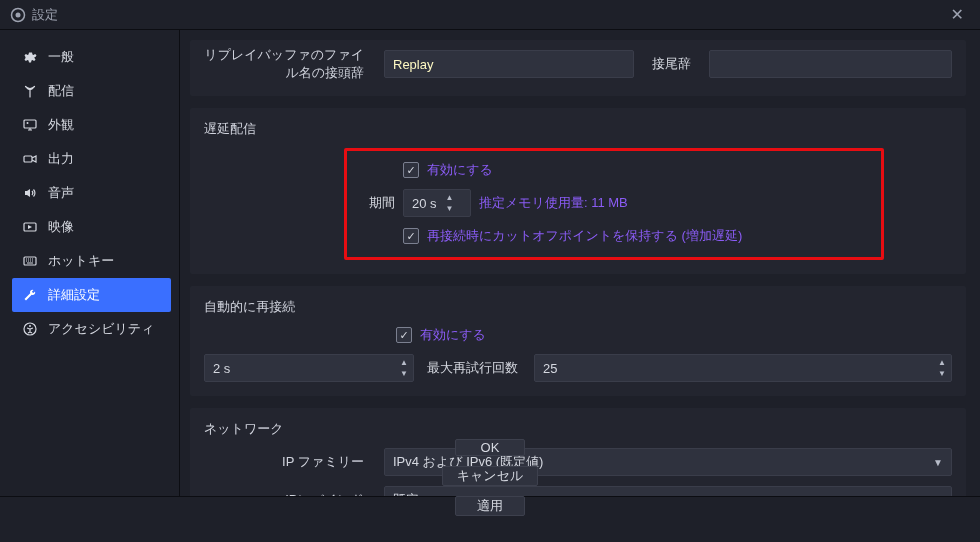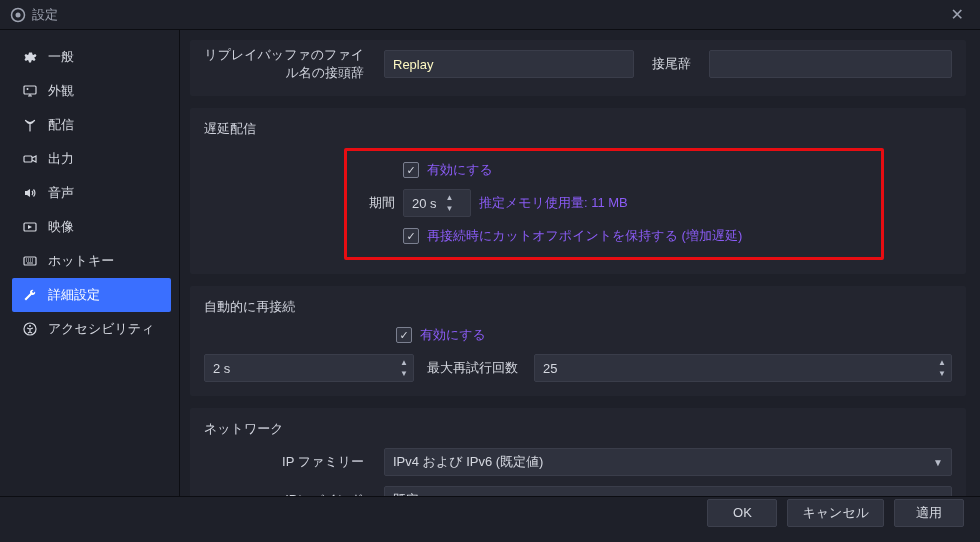--- a/index.html
+++ b/index.html
@@ -84,20 +84,21 @@
     flex:1; height:28px; background:#2f323e; border:1px solid #3a3d4a;
     border-radius:2px; display:flex; align-items:center; padding:0 8px;
     cursor:pointer;
   }
   .dropdown .dd-text { flex:1; }
   .dropdown .dd-arrow { font-size:10px; color:#b7bcc9; }
   .footer {
     height: 32px; display:flex; align-items:center; justify-content:flex-end;
     gap:10px; padding:12px 16px; border-top:1px solid #0c0d12;
     background:#1e2029;
+    flex-direction:column;
   }
   .btn {
     min-width:70px; height:28px; padding:0 14px;
     background:#2f323e; border:1px solid #3d404d; border-radius:2px;
     color:#d5d8e0; display:flex; align-items:center; justify-content:center;
     cursor:pointer; font-size:13px;
   }
   .filler-label { width:55px; text-align:right; padding-right:8px; }
   .gap10 { gap:10px; }
   svg { display:block; }
@@ -123,35 +124,35 @@
       <span class="icon">
           <svg width="14" height="14" viewBox="0 0 14 14">
             <path d="M7 9a2 2 0 100-4 2 2 0 000 4zM12.5 7l1-1.7-1.4-1.4-1.7 1a5 5 0 00-.9-.5l-.5-1.9H6l-.5 1.9a5 5 0 00-.9.5l-1.7-1L1.5 5.3l1 1.7a5 5 0 000 1l-1 1.7 1.4 1.4 1.7-1c.3.2.6.4.9.5L6 12.5h2l.5-1.9c.3-.1.6-.3.9-.5l1.7 1 1.4-1.4-1-1.7a5 5 0 000-1z" fill="#d5d8e0"></path>
           </svg>
         </span>
       <span>一般</span>
     </div>
     <div class="side-item">
       <span class="icon">
           <svg width="14" height="14" viewBox="0 0 14 14">
+            <path d="M7 13V6M4 4a4 4 0 006 0M2.5 2.5a6 6 0 009 0" stroke="#d5d8e0" stroke-width="1.2" fill="none" stroke-linecap="round"></path>
+            <circle cx="7" cy="5" r="1" fill="#d5d8e0"></circle>
+          </svg>
+        </span>
+      <span>配信</span>
+    </div>
+    <div class="side-item">
+      <span class="icon">
+          <svg width="14" height="14" viewBox="0 0 14 14">
             <rect x="1" y="2" width="12" height="8" rx="1" fill="none" stroke="#d5d8e0" stroke-width="1.2"></rect>
             <path d="M5 12h4M7 10v2" stroke="#d5d8e0" stroke-width="1.2"></path>
             <circle cx="4.5" cy="5" r="1" fill="#d5d8e0"></circle>
           </svg>
         </span>
       <span>外観</span>
-    </div>
-    <div class="side-item">
-      <span class="icon">
-          <svg width="14" height="14" viewBox="0 0 14 14">
-            <path d="M7 13V6M4 4a4 4 0 006 0M2.5 2.5a6 6 0 009 0" stroke="#d5d8e0" stroke-width="1.2" fill="none" stroke-linecap="round"></path>
-            <circle cx="7" cy="5" r="1" fill="#d5d8e0"></circle>
-          </svg>
-        </span>
-      <span>配信</span>
     </div>
     <div class="side-item">
       <span class="icon">
           <svg width="14" height="14" viewBox="0 0 14 14">
             <rect x="1" y="4" width="8" height="6" rx="1" fill="none" stroke="#d5d8e0" stroke-width="1.2"></rect>
             <path d="M9 6l4-2v6l-4-2" fill="none" stroke="#d5d8e0" stroke-width="1.2"></path>
           </svg>
         </span>
       <span>出力</span>
     </div>

